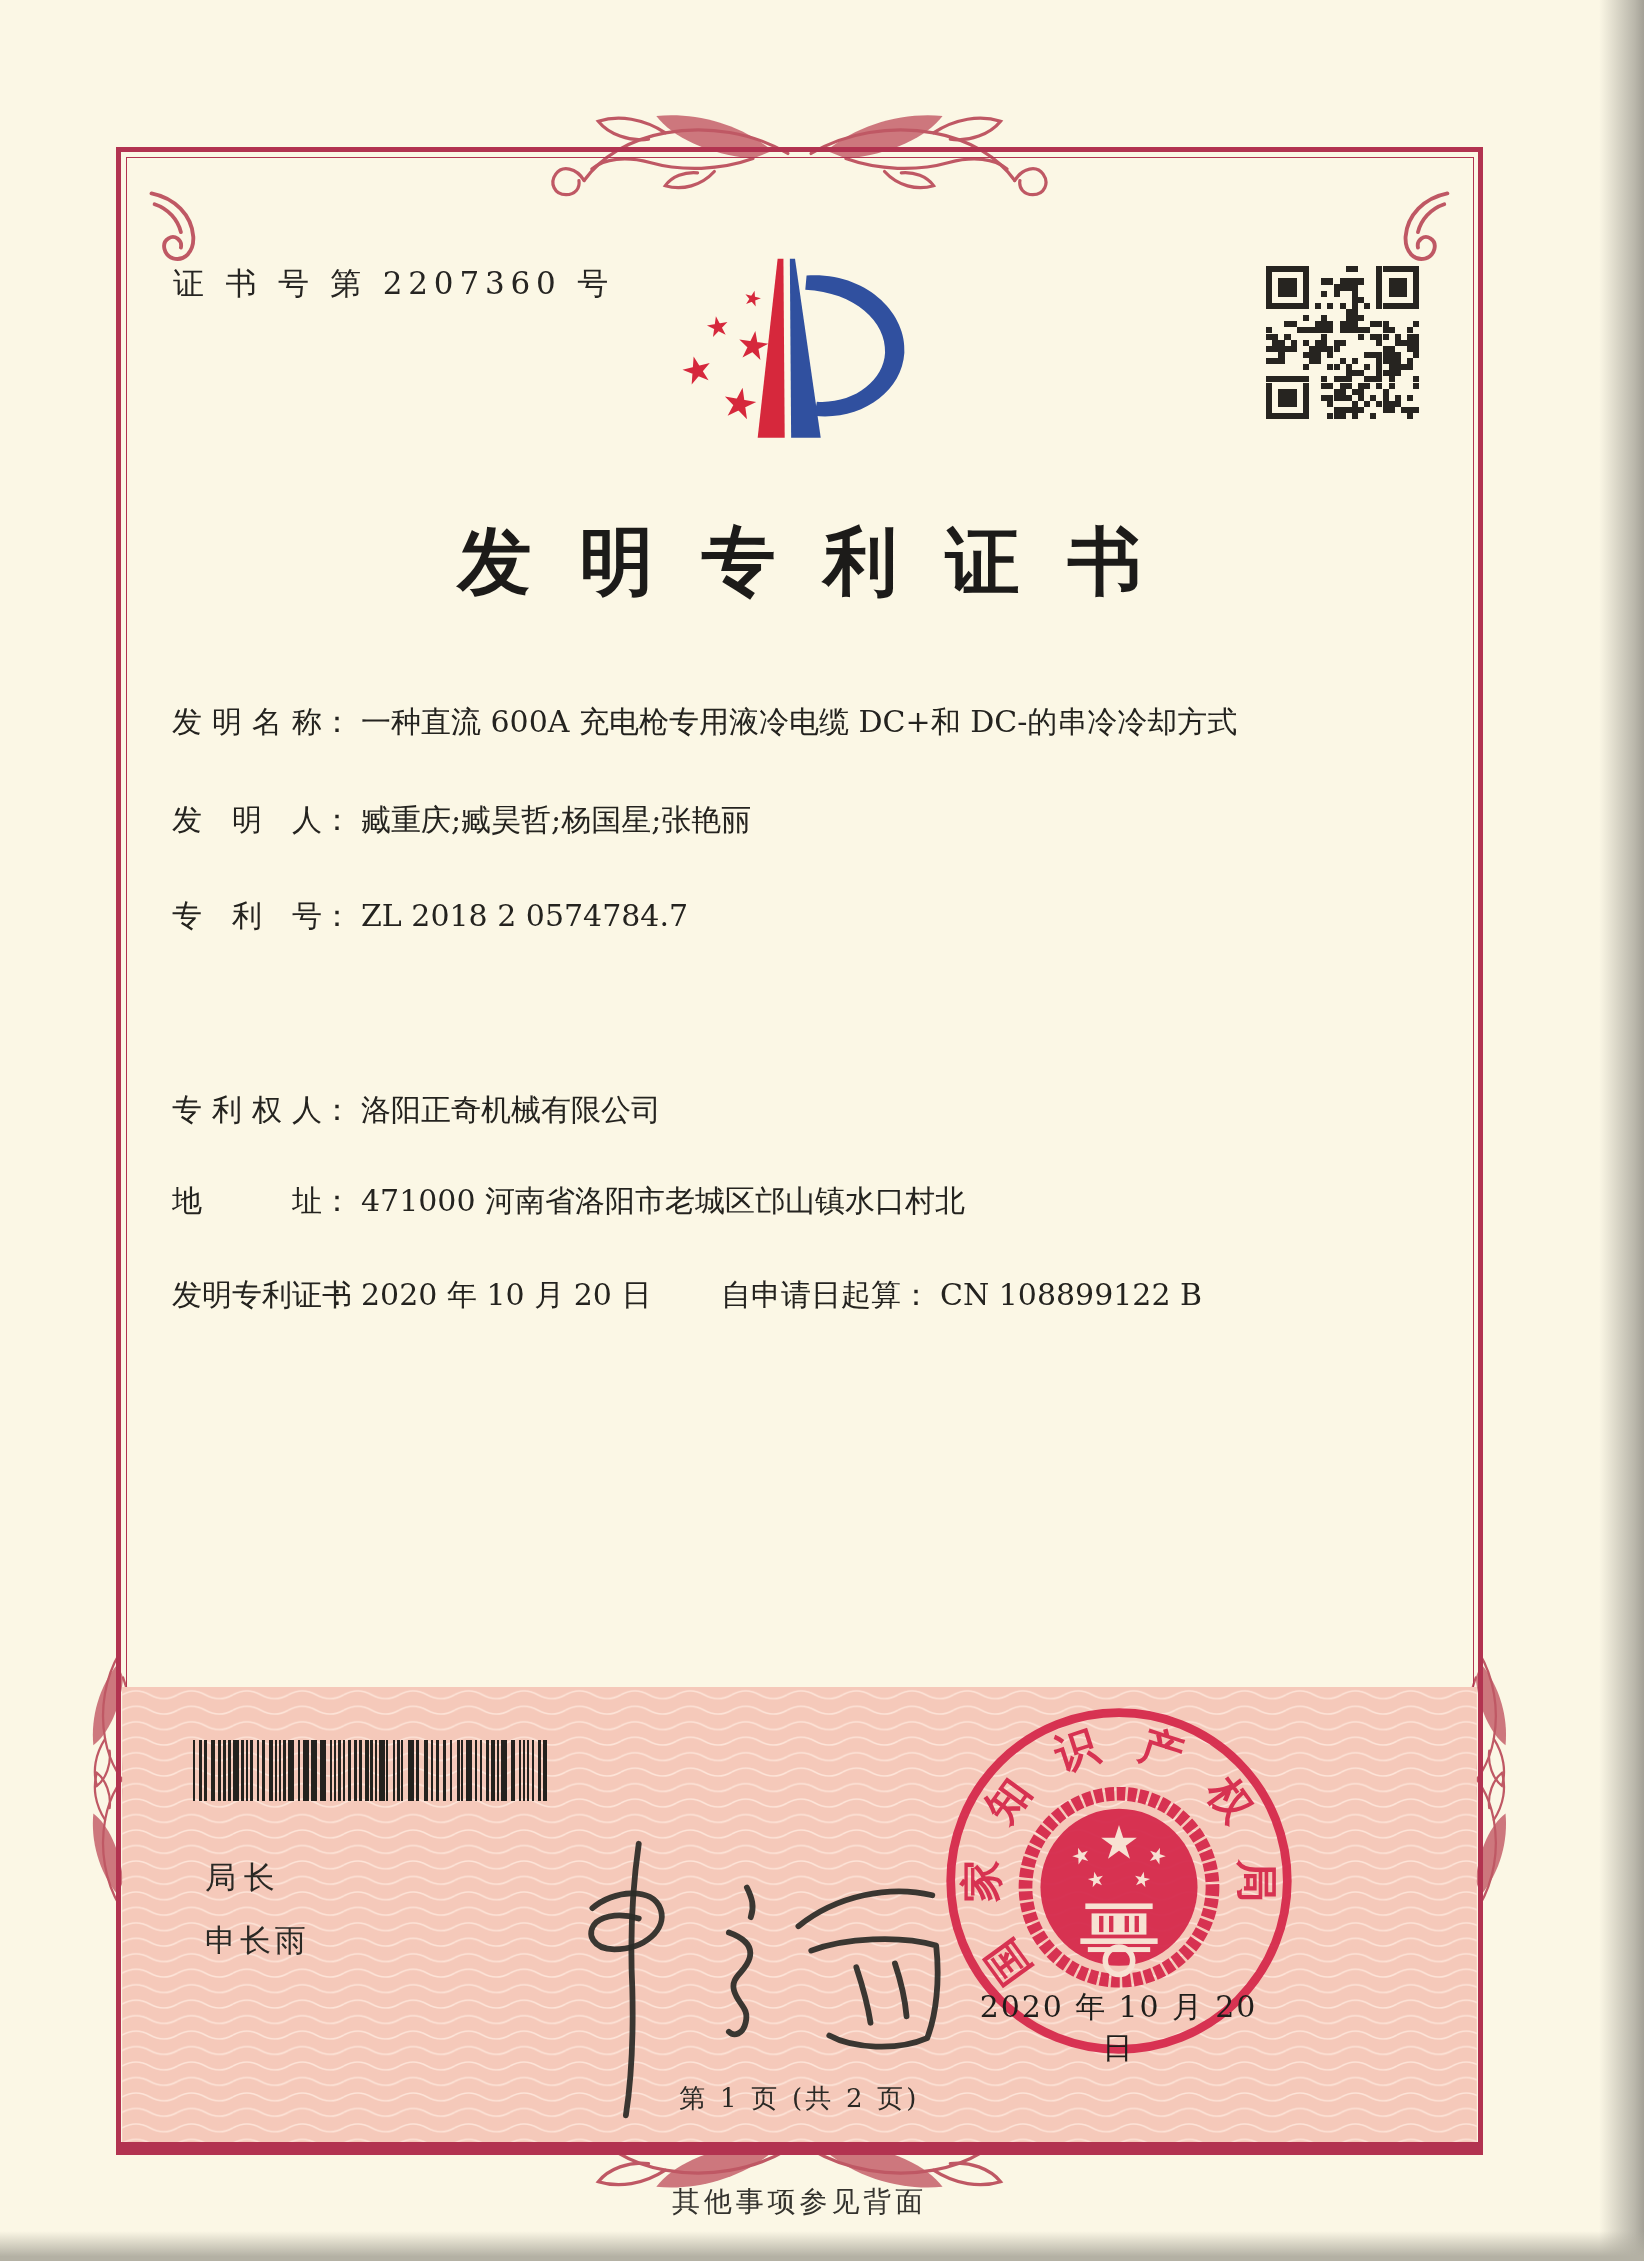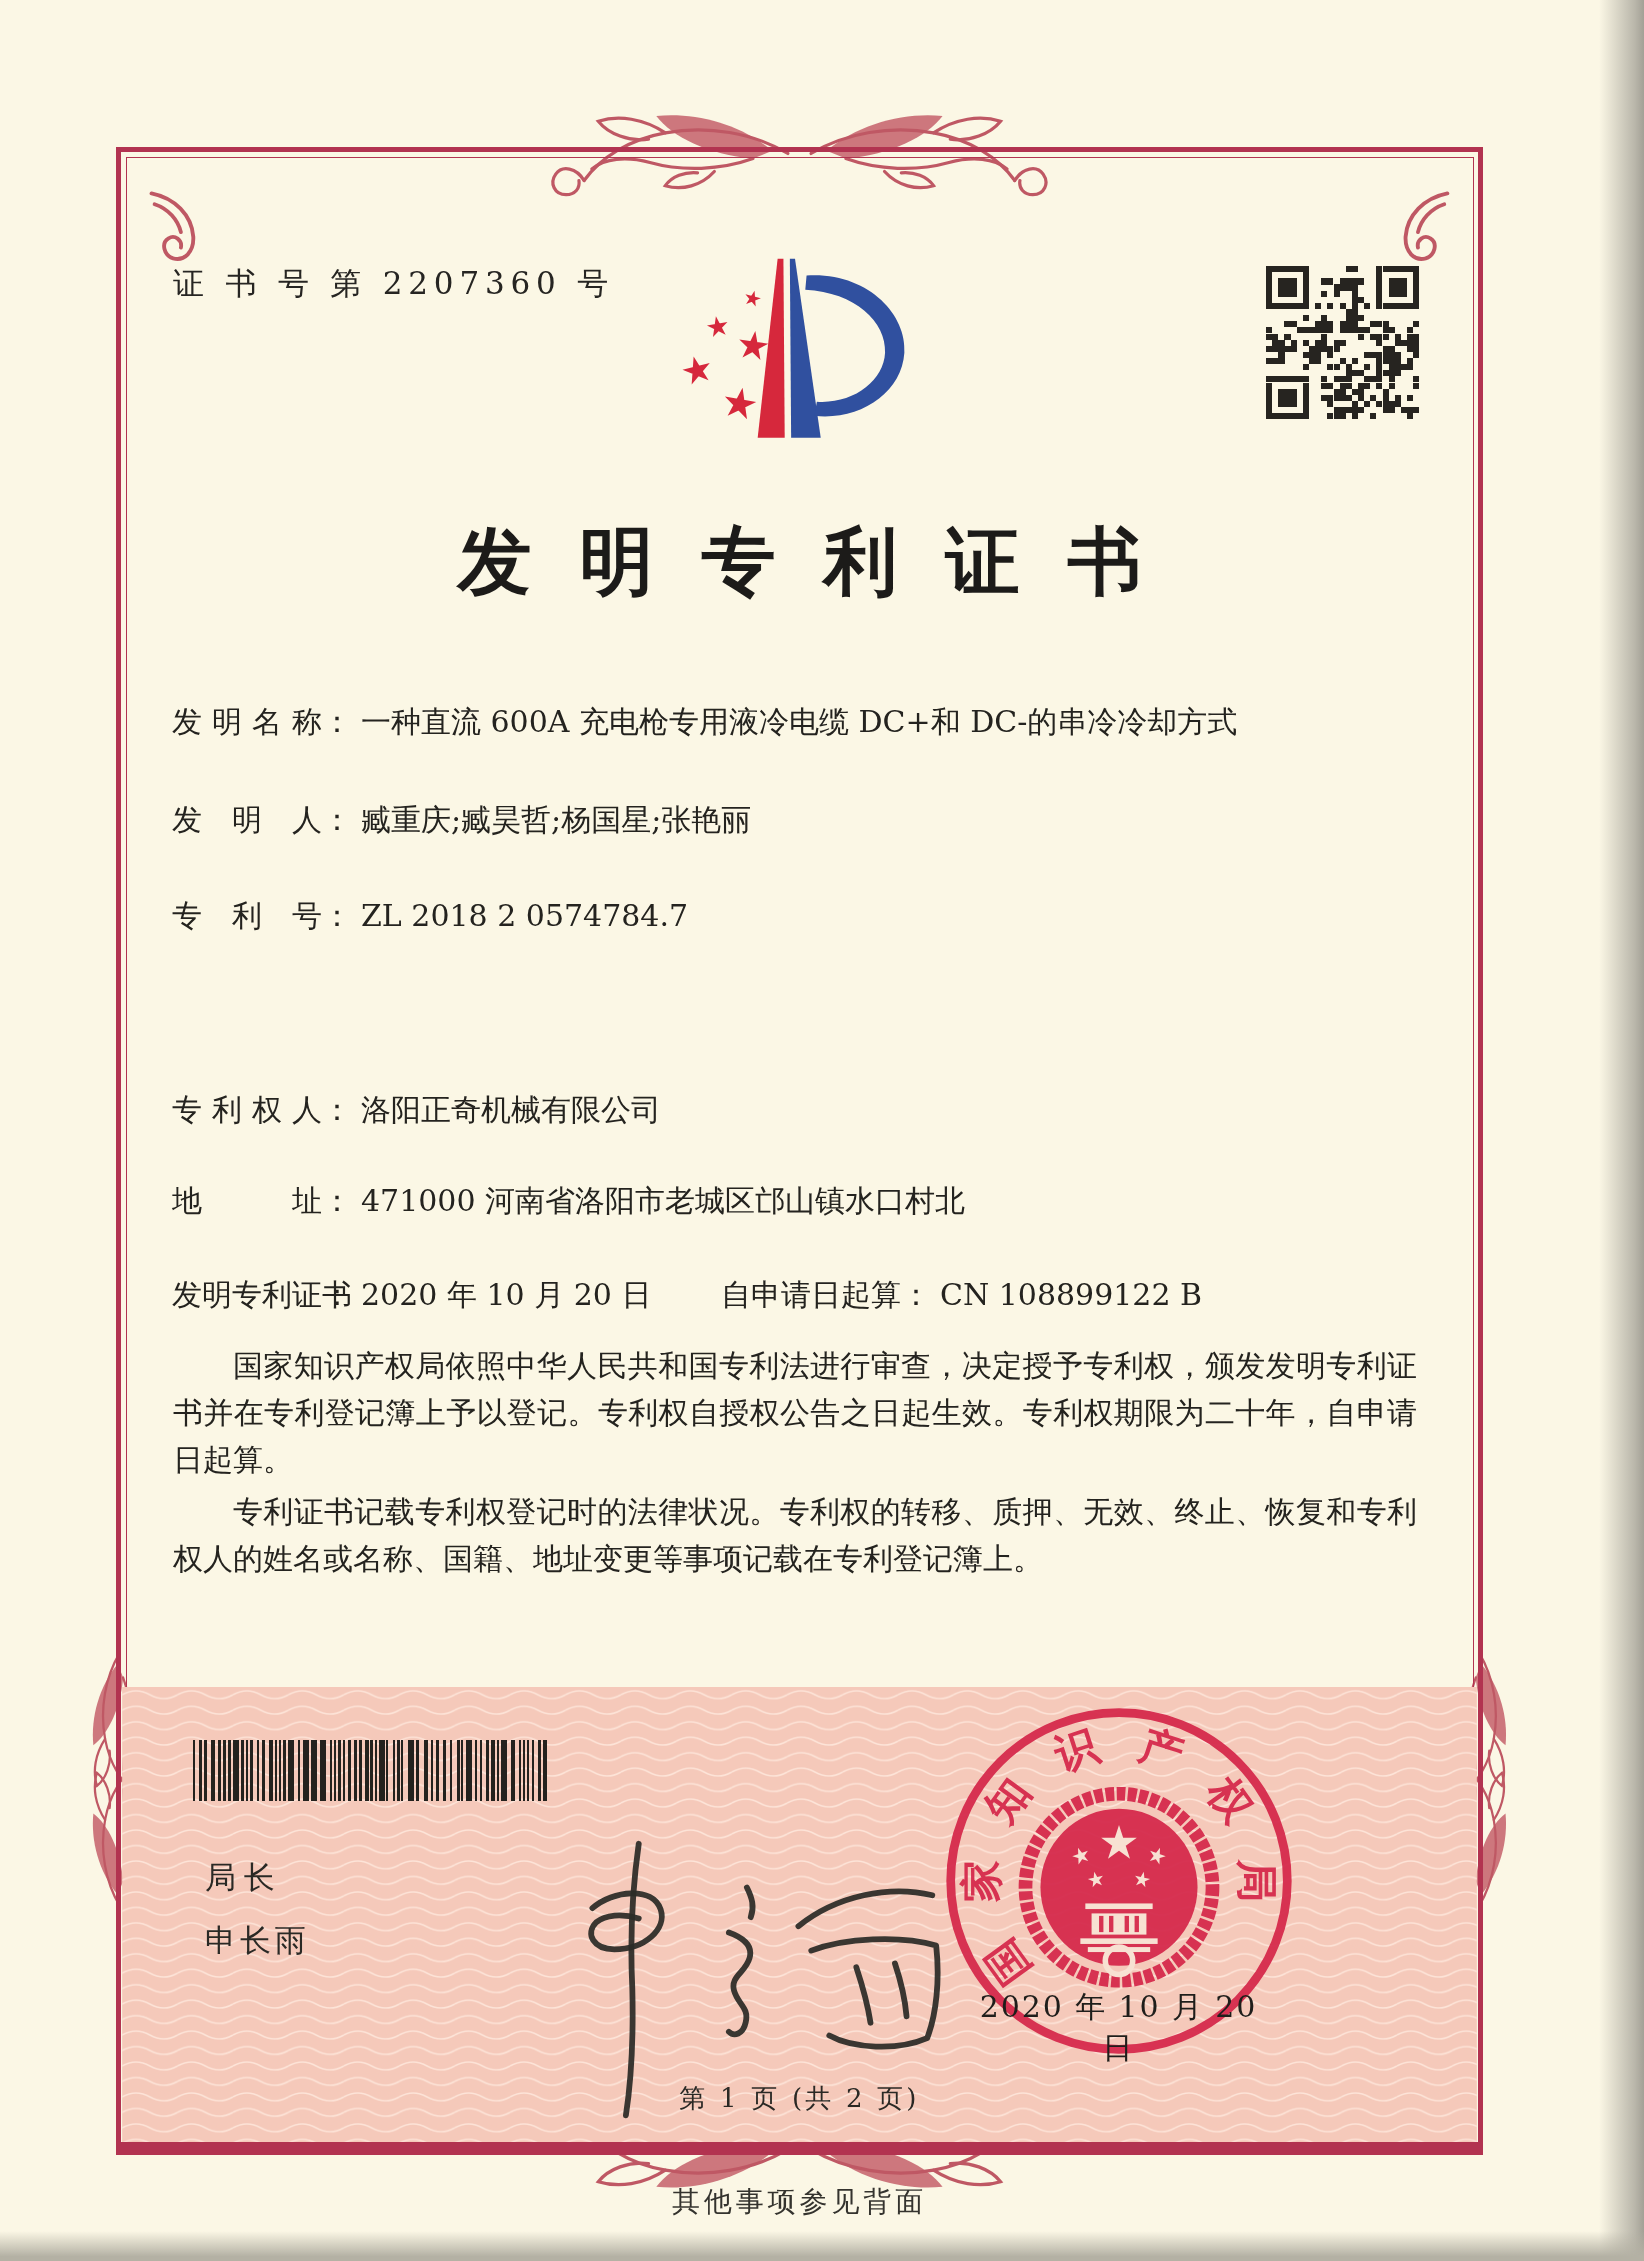--- a/index.html
+++ b/index.html
@@ -421,24 +421,20 @@
   <div class="frow" style="top:1181px">
     <span class="flabel">地 址</span><span>：</span><span class="fvalue">471000 河南省洛阳市老城区邙山镇水口村北</span>
   </div>
   <div class="frow" style="top:1275px">
     <span class="flabel">发明专利证书</span><span>：</span><span class="fvalue">2020 年 10 月 20 日</span>
     <span class="l2">
       <span>自申请日起算</span><span>：</span><span class="fvalue">CN 108899122 B</span>
     </span>
   </div>
 
-  <div class="paras">
-    <p>国家知识产权局依照中华人民共和国专利法进行审查，决定授予专利权，颁发发明专利证书并在专利登记簿上予以登记。专利权自授权公告之日起生效。专利权期限为二十年，自申请日起算。</p>
-    <p>专利证书记载专利权登记时的法律状况。专利权的转移、质押、无效、终止、恢复和专利权人的姓名或名称、国籍、地址变更等事项记载在专利登记簿上。</p>
-  </div>
 
   <div class="pink-band">
     <svg class="waves" width="1355" height="455" viewBox="0 0 2102 706">
       <defs>
         <pattern id="wv" width="86" height="24" patternUnits="userSpaceOnUse">
           <path d="M0,12 Q21.5,0 43,12 T86,12" fill="none" stroke="#fde4d8" stroke-width="2.6"></path>
         </pattern>
       </defs>
       <rect width="2102" height="706" fill="#f5c9ba"></rect>
       <rect width="2102" height="706" fill="url(#wv)"></rect>

